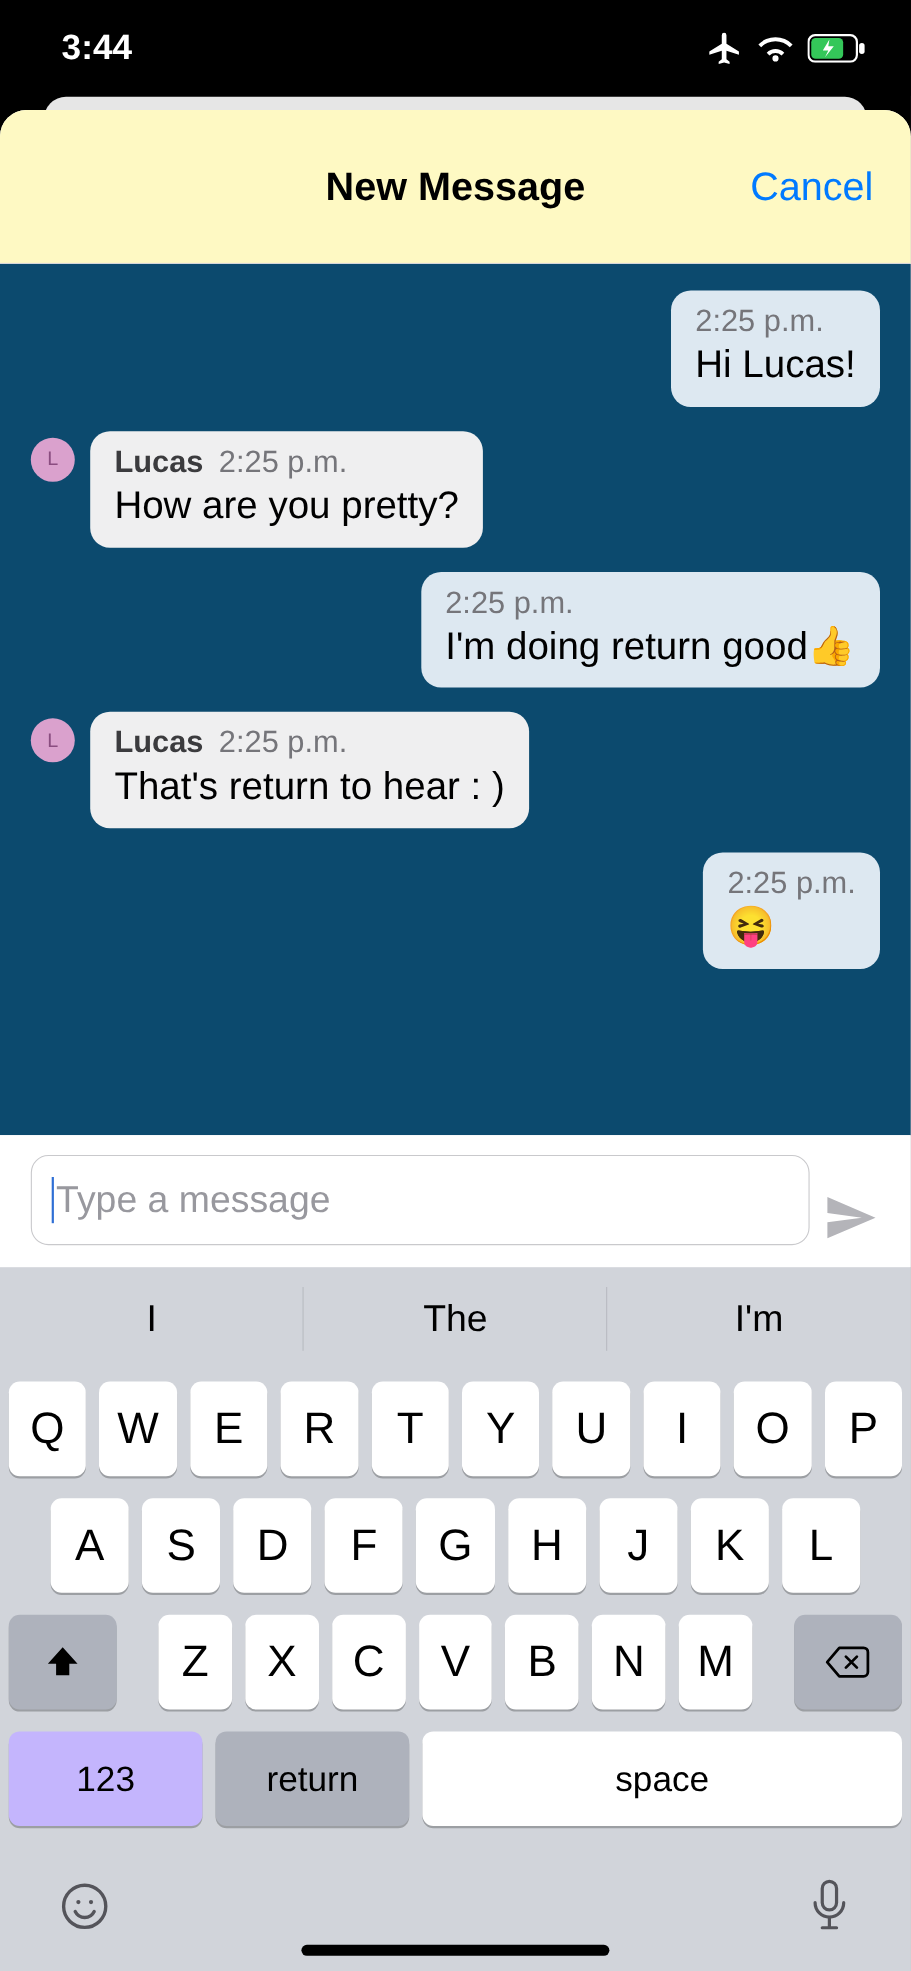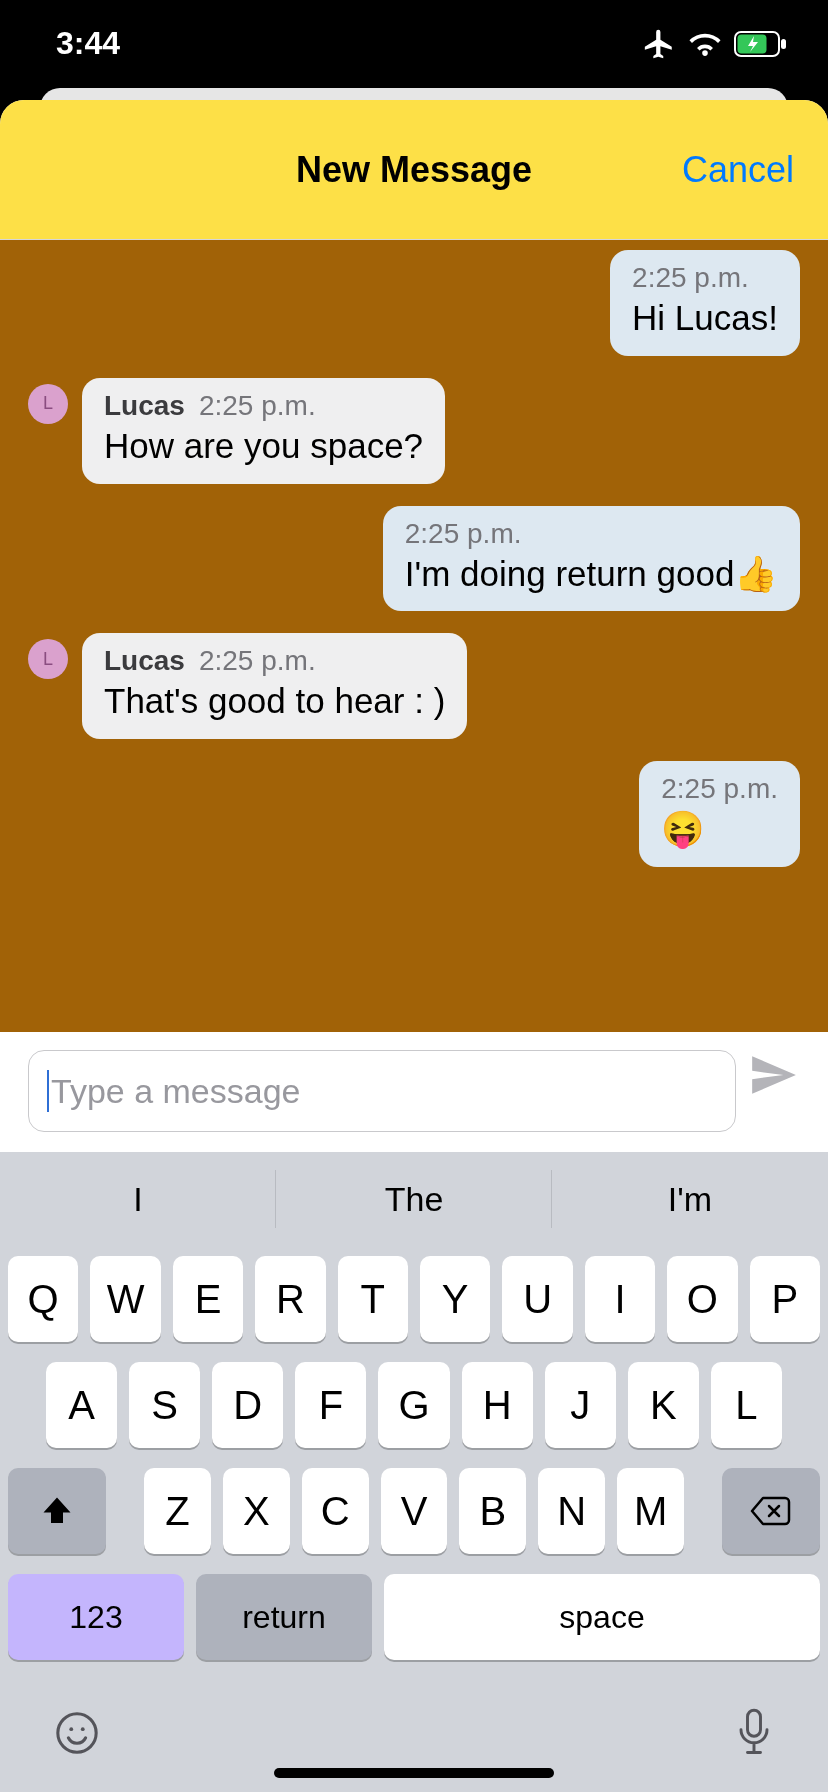--- a/index.html
+++ b/index.html
@@ -9,42 +9,42 @@
   .status-bar { height: 87px; background: #000; color: #fff; display: flex; align-items: center; justify-content: space-between; padding: 0 40px 0 56px; }
   .status-time { font-size: 32px; font-weight: 600; }
   .status-icons { display: flex; align-items: center; gap: 12px; }
 
   
   .peek { position: absolute; top: 88px; left: 40px; right: 40px; height: 60px; background: #e6e6e6; border-radius: 20px 20px 0 0; }
 
   
   .sheet { position: absolute; top: 100px; left: 0; right: 0; bottom: 0; background: #fff; border-radius: 24px 24px 0 0; display: flex; flex-direction: column; overflow: hidden; }
 
-  .nav-header { background: #fde047; height: 140px; display: flex; align-items: center; justify-content: center; border-bottom: 1px solid #d6d6d8; position: relative; }
+  .nav-header { background: #fef9c3; height: 140px; display: flex; align-items: center; justify-content: center; border-bottom: 1px solid #d6d6d8; position: relative; }
   .nav-title { font-size: 36px; font-weight: 700; color: #000; }
   .nav-cancel { position: absolute; right: 34px; font-size: 36px; color: #007aff; font-weight: 400; margin-left: 25px; }
 
   
-  .messages { flex: 1; background: #a16207; padding: 10px 28px 0 28px; display: flex; flex-direction: column; gap: 22px; }
+  .messages { flex: 1; background: #0c4a6e; padding: 24px 28px 0 28px; display: flex; flex-direction: column; gap: 22px; }
 
   .row { display: flex; align-items: flex-start; gap: 14px; }
   .row.out { justify-content: flex-end; }
   .row.in { justify-content: flex-start; }
 
   .avatar { width: 40px; height: 40px; border-radius: 50%; background: #daa1cd; color: #8a4d80; display: flex; align-items: center; justify-content: center; font-size: 18px; font-weight: 500; margin-top: 6px; flex-shrink: 0; }
 
   .bubble { border-radius: 18px; padding: 12px 22px 16px 22px; max-width: 540px; }
   .bubble.out { background: #dde8f1; }
   .bubble.in { background: #efeff0; }
   .meta { font-size: 28px; color: #75757a; display: flex; gap: 14px; margin-bottom: 2px; }
   .meta .sender { font-weight: 700; color: #3b3b3e; }
   .bubble-text { font-size: 35px; color: #000; line-height: 1.25; }
 
   
-  .composer { display: flex; align-items: flex-start; gap: 12px; padding: 18px 30px 20px 28px; background: #fff; }
+  .composer { display: flex; align-items: flex-end; gap: 12px; padding: 18px 30px 20px 28px; background: #fff; }
   .input { flex: 1; height: 82px; border: 1.5px solid #c9c9cc; border-radius: 16px; display: flex; align-items: center; padding: 0 18px; font-size: 34px; }
   .caret { width: 2px; height: 42px; background: #2f6fd5; margin-right: 2px; }
   .placeholder { color: #98989e; }
   .send-btn { width: 50px; height: 50px; color: #b4b4b9; }
 
   
   .keyboard { background: #d1d4da; padding: 0 0 12px 0; }
   .suggestions { height: 94px; display: flex; }
   .sugg { flex: 1; display: flex; align-items: center; justify-content: center; font-size: 34px; color: #000; position: relative; }
   .sugg:not(:last-child)::after { content: ""; position: absolute; right: 0; top: 18px; bottom: 18px; width: 1px; background: #b8bbc1; }
@@ -113,41 +113,41 @@
       </div>
     </div>
 
     <div class="row in">
       <div class="avatar">L</div>
       <div class="bubble in">
         <div class="meta">
           <span class="sender">Lucas</span>
           <span>2:25 p.m.</span>
         </div>
-        <div class="bubble-text">How are you space?</div>
+        <div class="bubble-text">How are you pretty?</div>
       </div>
     </div>
 
     <div class="row out">
       <div class="bubble out">
         <div class="meta">
             <span>2:25 p.m.</span>
           </div>
         <div class="bubble-text">I'm doing return good👍</div>
       </div>
     </div>
 
     <div class="row in">
       <div class="avatar">L</div>
       <div class="bubble in">
         <div class="meta">
           <span class="sender">Lucas</span>
           <span>2:25 p.m.</span>
         </div>
-        <div class="bubble-text">That's good to hear : )</div>
+        <div class="bubble-text">That's return to hear : )</div>
       </div>
     </div>
 
     <div class="row out">
       <div class="bubble out">
         <div class="meta">
             <span>2:25 p.m.</span>
           </div>
         <div class="bubble-text">😝</div>
       </div>

